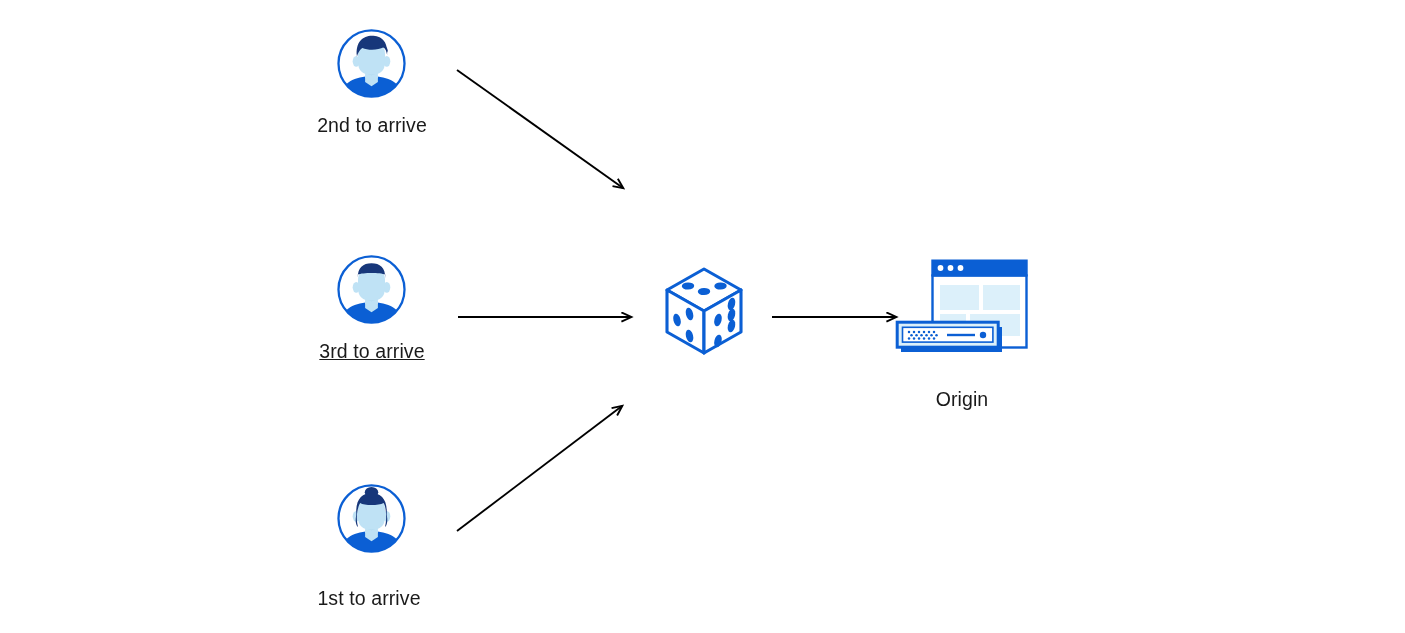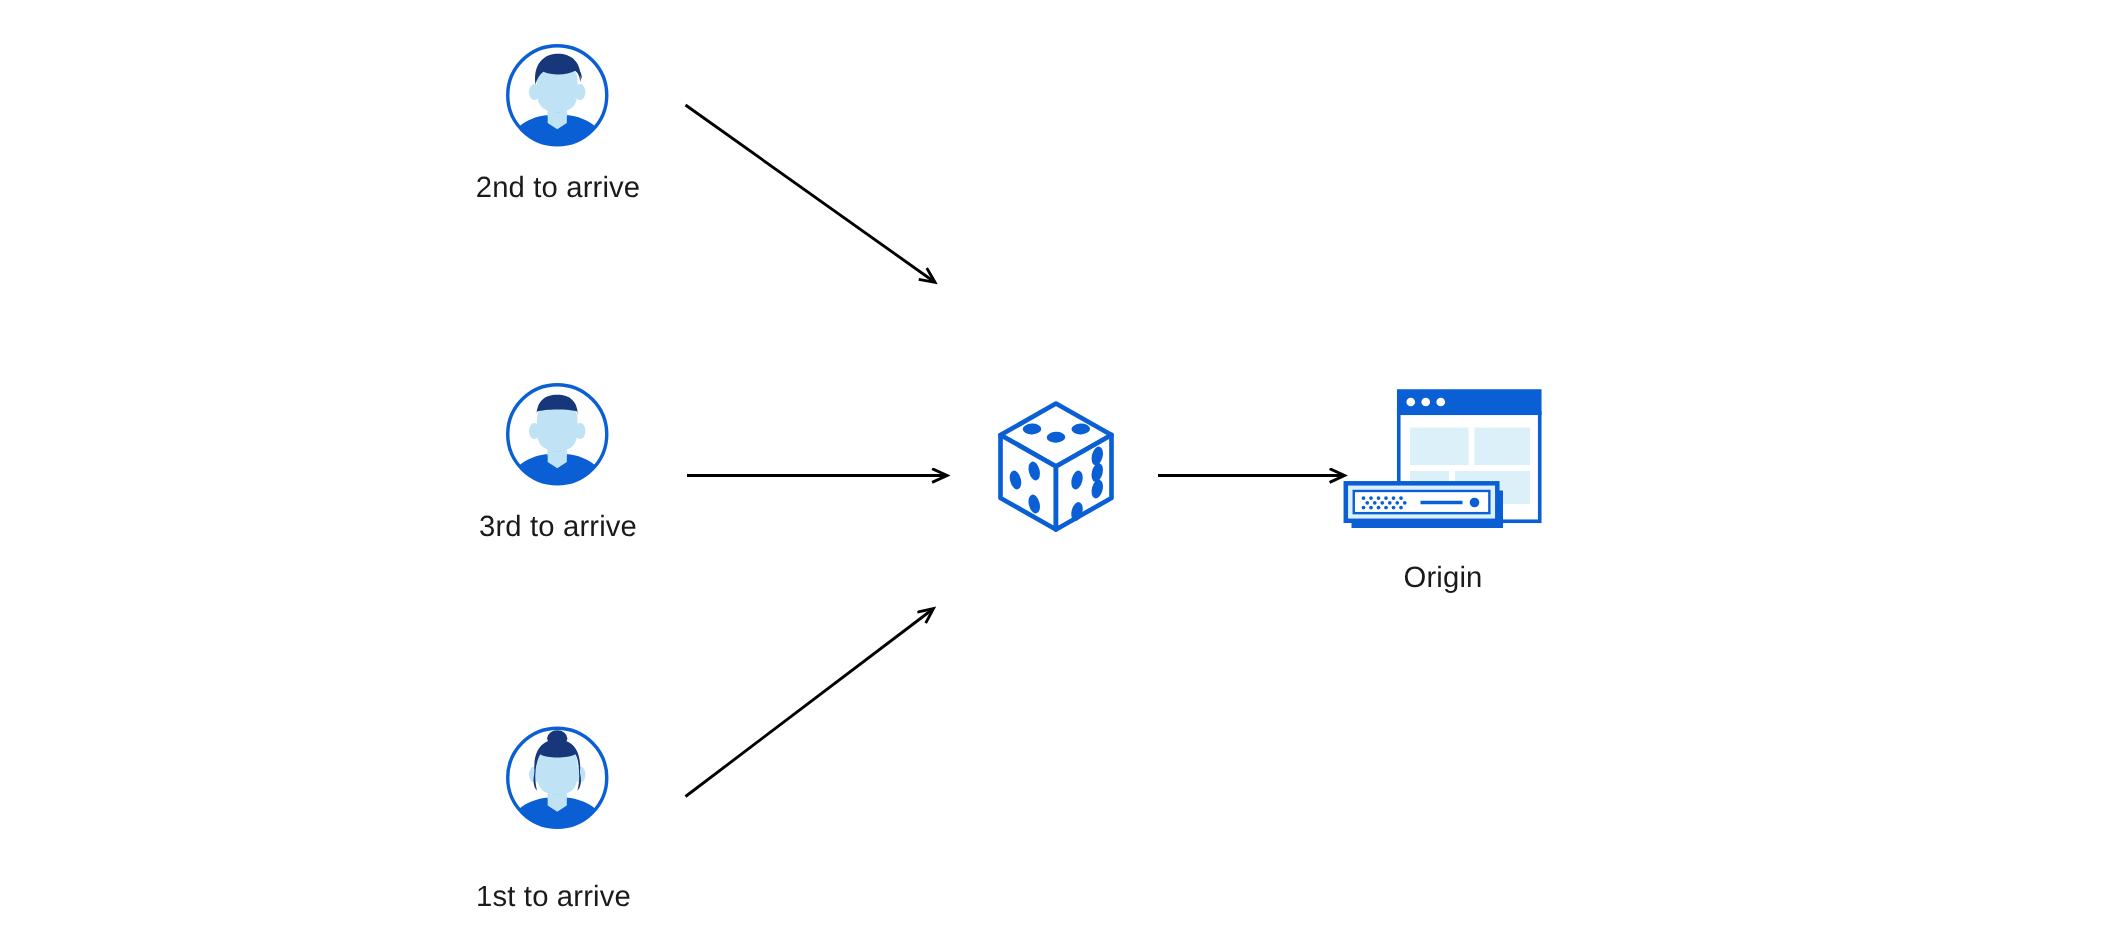--- a/index.html
+++ b/index.html
@@ -125,21 +125,21 @@
           <path d="M41 58 Q50 68 59 58 L59 62 Q50 71 41 62 Z" fill="#a6d4ec"></path>
           <ellipse cx="28.5" cy="47" rx="5" ry="7.5" fill="#bfe2f5"></ellipse>
           <ellipse cx="71.5" cy="47" rx="5" ry="7.5" fill="#bfe2f5"></ellipse>
           <path d="M31 36 Q31 22 50 22 Q69 22 69 36 L69 48 Q69 66 50 66 Q31 66 31 48 Z" fill="#bfe2f5"></path>
 
           <path d="M30.5 34 C30.5 19, 38 13, 50 13 C62 13, 69.5 19, 69.5 34
                    L69.5 29 C62 26, 38 26, 30.5 29 Z" fill="#17377a"></path>
         </g>
       </svg>
     </div>
-    <div class="node-label" style="left:-64px; top:86px; width:200px;">3rd to arrive</div>
+    <div class="node-label" style="left:-64px; top:86px; width:200px;text-decoration:underline;">3rd to arrive</div>
   </div>
 
   <div class="node" style="left:336px; top:483px;">
     <div class="icon-wrap" style="left:0; top:0;">
       <svg width="71" height="71" viewBox="0 0 100 100" xmlns="http://www.w3.org/2000/svg">
         <defs>
           <clipPath id="clipAv3">
               <circle cx="50" cy="50" r="46.5"></circle>
             </clipPath>
         </defs>
@@ -249,16 +249,16 @@
             <circle cx="36" cy="83.4" r="1.25"></circle>
               <circle cx="41" cy="83.4" r="1.25"></circle>
           </g>
 
           <line x1="54" y1="80" x2="82" y2="80" stroke="#0b5fd4" stroke-width="2.4"></line>
 
           <circle cx="90" cy="80" r="3.2" fill="#0b5fd4"></circle>
         </g>
       </svg>
     </div>
-    <div class="node-label" style="left:-21px; top:119px; width:180px;">Origin</div>
+    <div class="node-label" style="left:-21px; top:133px; width:180px;">Origin</div>
   </div>
 
 </div>
 
 </body></html>

